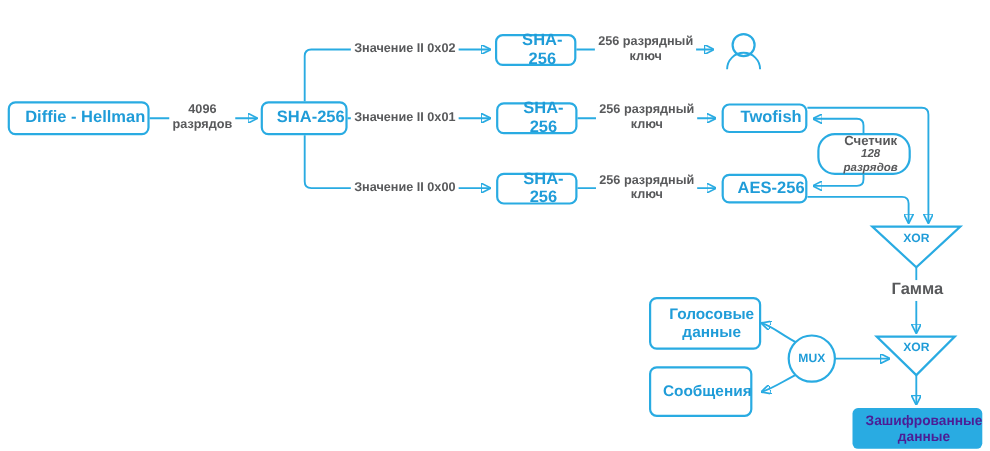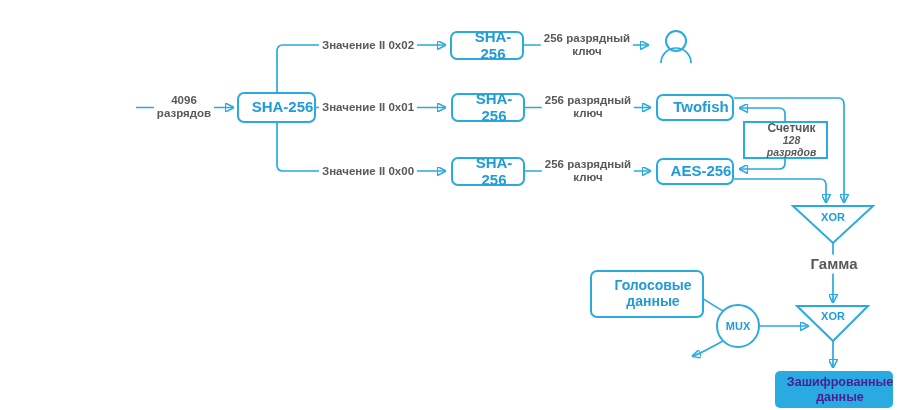--- a/index.html
+++ b/index.html
@@ -21,21 +21,21 @@
   .wires path,.wires polyline{fill:none;stroke:var(--accent);stroke-width:1.7px;}
   .wires .shape{fill:#fff;stroke:var(--accent);stroke-width:2px;}
   .wires .icon{fill:none;stroke:var(--accent);stroke-width:2px;}
   .node{
     position:absolute;box-sizing:border-box;background:#fff;
     border:2px solid var(--accent);border-radius:7px;
     display:flex;flex-direction:column;align-items:center;justify-content:center;
     text-align:center;color:var(--node-text);font-weight:bold;font-size:15px;line-height:1.12;padding-left:12px;
   }
   .node.small{font-size:14px;}
-  .node.counter{color:var(--label-gray);border-radius:0;}
+  .node.counter{color:var(--label-gray);border-radius:16px;}
   .node.counter .l1{font-size:12px;}
   .node.counter .l2{font-size:10.5px;font-style:italic;}
   .node.filled{
     background:var(--accent);border:none;border-radius:5px;color:#4c1d95;
     font-size:12.5px;line-height:1.2;
   }
   .edge-label{
     position:absolute;transform:translate(-50%,-50%);
     background:#fff;padding:1px 3px;white-space:nowrap;text-align:center;
     color:var(--label-gray);font-size:11.5px;font-weight:bold;line-height:1.12;
@@ -86,20 +86,23 @@
     <g class="icon">
       <circle cx="676" cy="41" r="10"></circle>
       <path d="M661 63 A15 15 0 0 1 691 63"></path>
     </g>
 
     <polygon class="shape" points="793,206 873,206 833,243"></polygon>
     <polygon class="shape" points="797,306 868,306 833,341"></polygon>
     <circle class="shape" cx="738" cy="326" r="21"></circle>
   </svg>
 
+  <div class="node" style="left:7px;top:92px;width:129px;height:31px;">
+    <span>Diffie - Hellman</span>
+  </div>
 
   <div class="node" style="left:237px;top:92px;width:79px;height:31px;">
     <span>SHA-256</span>
   </div>
 
   <div class="node" style="left:450px;top:31px;width:74px;height:29px;">
     <span>SHA-256</span>
   </div>
 
   <div class="node" style="left:451px;top:93px;width:74px;height:29px;">
@@ -116,25 +119,28 @@
 
   <div class="node" style="left:656px;top:158px;width:78px;height:27px;">
     <span>AES-256</span>
   </div>
 
   <div class="node counter" style="left:743px;top:121px;width:85px;height:38px;">
     <span class="l1">Счетчик</span>
     <span class="l2">128 разрядов</span>
   </div>
 
-  <div class="node small" style="left:590px;top:270px;width:114px;height:48px;">
+  <div class="node small" style="left:590px;top:270px;width:102px;height:48px;">
     <span>Голосовые</span>
     <span>данные</span>
   </div>
 
+  <div class="node small" style="left:590px;top:333px;width:94px;height:46px;">
+    <span>Сообщения</span>
+  </div>
 
   <div class="node filled" style="left:775px;top:371px;width:118px;height:37px;">
     <span>Зашифрованные</span>
     <span>данные</span>
   </div>
 
   <div class="gate-text" style="left:833px;top:217px;">XOR</div>
   <div class="gate-text" style="left:833px;top:316px;">XOR</div>
   <div class="gate-text" style="left:738px;top:326px;">MUX</div>
 

